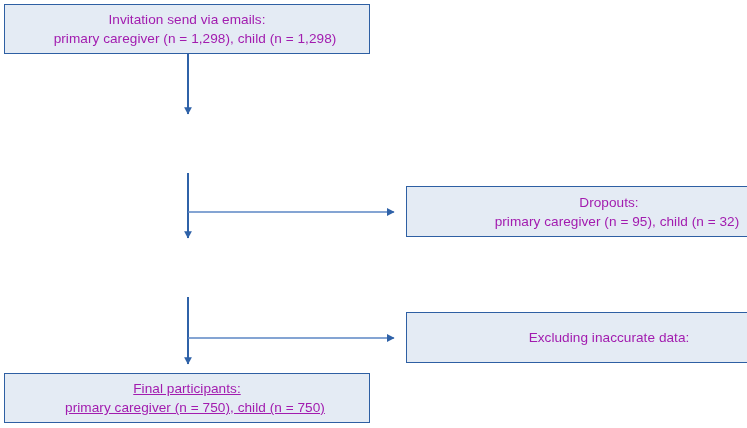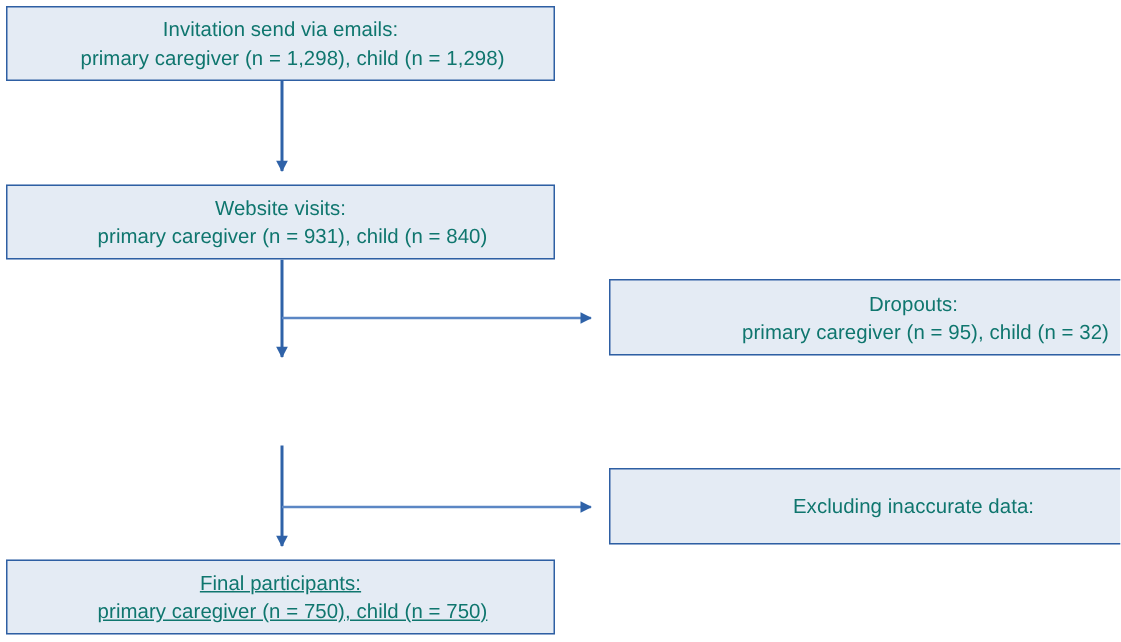--- a/index.html
+++ b/index.html
@@ -19,21 +19,21 @@
   }
   .node {
     position: absolute;
     box-sizing: border-box;
     background: #e4ebf4;
     border: 1.4px solid #2e5fa3;
     display: flex;
     flex-direction: column;
     align-items: center;
     justify-content: center;
-    color: #0f766e;
+    color: #a21caf;
     font-size: 13.6px;
     line-height: 19px;
     text-align: center;
     letter-spacing: 0.05px;
   }
   .node .line1 { white-space: nowrap; }
   .node .line2 { white-space: nowrap; margin-left: 16px; }
 
   
   .node-main {
@@ -97,24 +97,20 @@
     <g>
       <line x1="188" y1="338" x2="394" y2="338" stroke="#5b86c4" stroke-width="1.6" marker-end="url(#arrowright)"></line>
     </g>
   </svg>
 
   <div class="node node-main" id="n-invitation">
     <span class="line1">Invitation send via emails:</span>
     <span class="line2">primary caregiver (n = 1,298), child (n = 1,298)</span>
   </div>
 
-  <div class="node node-main" id="n-website">
-    <span class="line1">Website visits:</span>
-    <span class="line2">primary caregiver (n = 931), child (n = 840)</span>
-  </div>
 
   <div class="node node-side" id="n-dropouts">
     <span class="line1">Dropouts:</span>
     <span class="line2">primary caregiver (n = 95), child (n = 32)</span>
   </div>
 
 
   <div class="node node-side" id="n-excluding">
     <span class="line1">Excluding inaccurate data:</span>
   </div>

